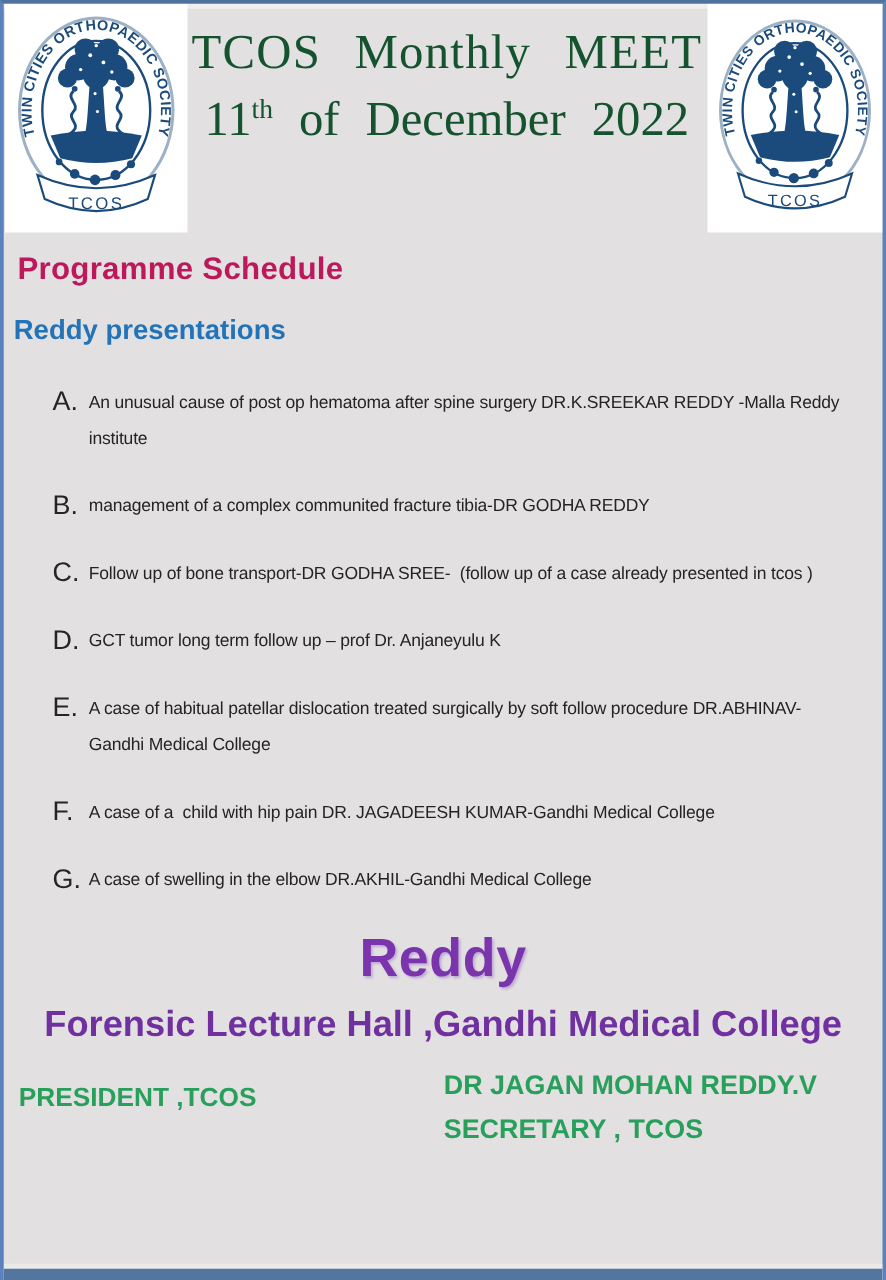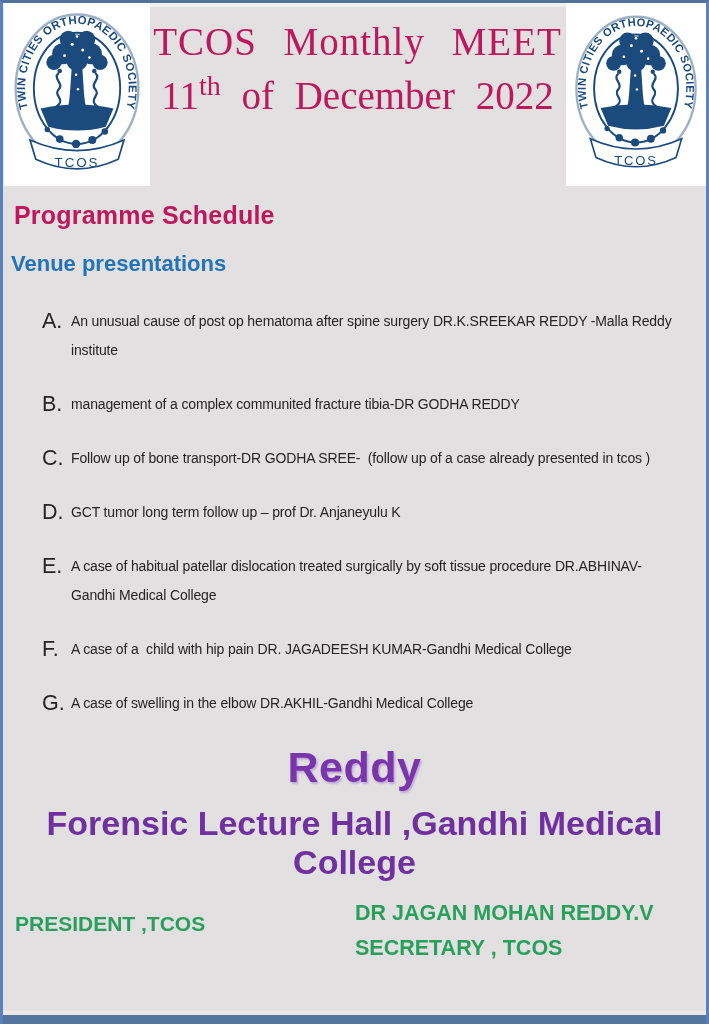--- a/index.html
+++ b/index.html
@@ -8,39 +8,39 @@
         box-sizing:border-box;overflow:hidden;
         border-top:3px solid #4f739c;border-left:3px solid #5c82bd;border-right:3px solid #5c82bd;}
   .top-strip{position:absolute;top:0;left:0;right:0;height:4px;background:#f2f0ef;}
 
   
   .header{position:relative;height:186px;}
   .logo-box{position:absolute;top:0;background:#ffffff;display:flex;align-items:center;justify-content:center;}
   .logo-left{left:1px;width:146px;height:183px;}
   .logo-right{right:0;width:140px;height:183px;}
   .title-block{position:absolute;left:150px;right:144px;top:16px;text-align:center;
-               color:#be185d;font-family:"Liberation Serif",serif;}
+               color:#14532d;font-family:"Liberation Serif",serif;}
   .title-l1{font-size:39px;word-spacing:16px;letter-spacing:1px;white-space:nowrap;}
   .title-l2{font-size:39px;word-spacing:11px;margin-top:9px;white-space:nowrap;}
-  .title-l2 sup{font-size:28px;line-height:0;}
+  .title-l2 sup{font-size:22px;line-height:0;}
 
   
   .programme-title{margin:12px 0 0 11px;font-size:25px;font-weight:700;color:#be185d;letter-spacing:.2px;}
   .case-heading{margin:21px 0 0 8px;font-size:22px;font-weight:700;color:#2273b8;}
 
   
   .cases{margin-top:30px;}
   .case-row{display:flex;margin:0 0 25px 39px;color:#242424;}
   .case-letter{flex:none;width:29px;font-size:21.5px;line-height:29px;}
   .case-text{width:601px;font-size:14px;line-height:29px;white-space:pre-wrap;letter-spacing:-.15px;}
 
   
   .venue-label{text-align:center;font-size:43px;font-weight:600;color:#7b35ac;margin-top:2px;
                letter-spacing:.5px;text-shadow:1.5px 1.5px 2px #bfabd6;}
-  .venue-location{text-align:center;font-size:34px;font-weight:600;color:#7030a0;margin-top:12px;}
+  .venue-location{text-align:center;font-size:29px;font-weight:600;color:#7030a0;margin-top:12px;}
 
   
   .signatories{display:flex;align-items:flex-start;margin:14px 16px 0 12px;}
   .sig{font-weight:700;color:#28a05c;line-height:35px;}
   .sig-left{font-size:21px;margin-top:10px;}
   .sig-right{font-size:21.5px;margin-left:auto;width:335px;}
 
   
   .bottom-strip{position:absolute;left:0;right:0;bottom:9px;height:4px;background:#eceae9;}
   .bottom-bar{position:absolute;left:0;right:0;bottom:0;height:9px;background:#53769e;}
@@ -153,42 +153,42 @@
           <circle cx="89" cy="138" r="4.2"></circle>
             <circle cx="102" cy="129" r="3.4"></circle>
         </g>
         <path d="M 24 138 Q 73 160 122 138 L 116 158 Q 73 178 30 158 Z" fill="#ffffff" stroke="#1b4b7c" stroke-width="1.8"></path>
         <text x="73" y="166" text-anchor="middle" font-size="14" letter-spacing="2" fill="#1b4b7c" font-family="Liberation Sans, sans-serif">TCOS</text>
       </svg>
     </div>
   </div>
 
   <div class="programme-title">Programme Schedule</div>
-  <div class="case-heading">Venue presentations</div>
+  <div class="case-heading">Reddy presentations</div>
 
   <div class="cases">
     <div class="case-row">
       <div class="case-letter">A.</div>
       <div class="case-text">An unusual cause of post op hematoma after spine surgery DR.K.SREEKAR REDDY -Malla Reddy institute</div>
     </div>
     <div class="case-row">
       <div class="case-letter">B.</div>
       <div class="case-text">management of a complex communited fracture tibia-DR GODHA REDDY</div>
     </div>
     <div class="case-row">
       <div class="case-letter">C.</div>
       <div class="case-text">Follow up of bone transport-DR GODHA SREE-  (follow up of a case already presented in tcos )</div>
     </div>
     <div class="case-row">
       <div class="case-letter">D.</div>
       <div class="case-text">GCT tumor long term follow up – prof Dr. Anjaneyulu K</div>
     </div>
     <div class="case-row">
       <div class="case-letter">E.</div>
-      <div class="case-text">A case of habitual patellar dislocation treated surgically by soft tissue procedure DR.ABHINAV-  Gandhi Medical College</div>
+      <div class="case-text">A case of habitual patellar dislocation treated surgically by soft follow procedure DR.ABHINAV-  Gandhi Medical College</div>
     </div>
     <div class="case-row">
       <div class="case-letter">F.</div>
       <div class="case-text">A case of a  child with hip pain DR. JAGADEESH KUMAR-Gandhi Medical College</div>
     </div>
     <div class="case-row">
       <div class="case-letter">G.</div>
       <div class="case-text">A case of swelling in the elbow DR.AKHIL-Gandhi Medical College</div>
     </div>
   </div>

